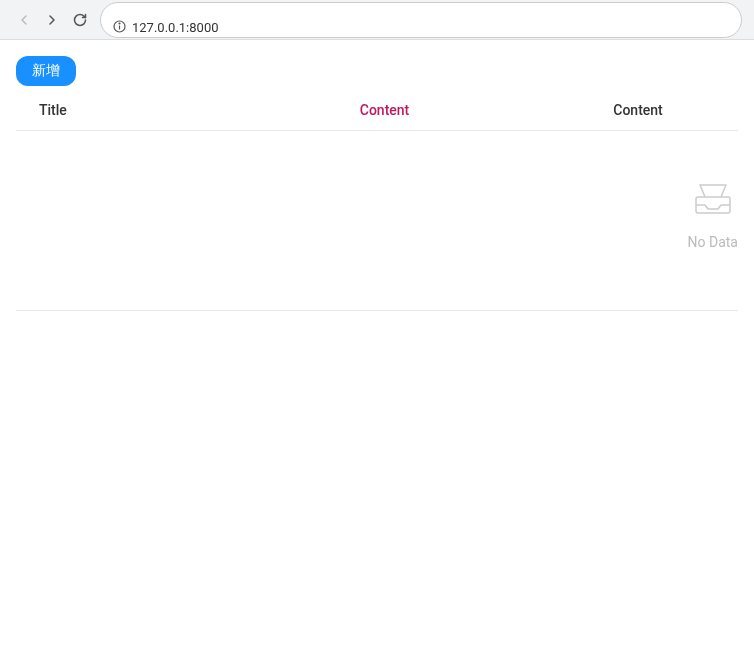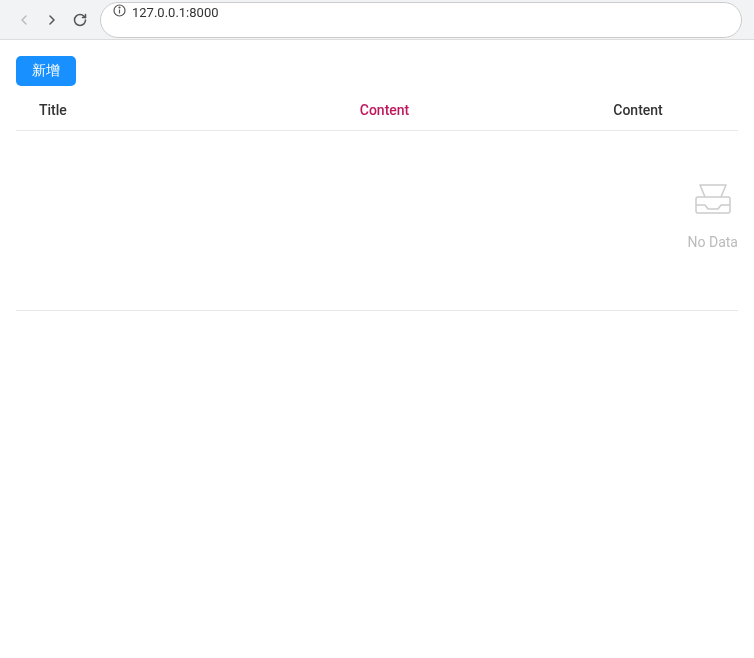--- a/index.html
+++ b/index.html
@@ -45,21 +45,21 @@
       font-size: 16px;
     }
 
     .nav-btn.disabled {
       color: #bbb;
       cursor: default;
     }
 
     .address-bar {
       display: flex;
-      align-items: flex-end;
+      align-items: flex-start;
       background: #fff;
       border: 1px solid #ccc;
       border-radius: 20px;
       padding: 17px 12px;
       flex: 1;
       gap: 6px;
       height: 33px;
     }
 
     .info-icon {
@@ -74,21 +74,21 @@
 
     
     .page-content {
       padding: 16px 16px;
     }
 
     .add-button {
       background: #1890ff;
       color: #fff;
       border: none;
-      border-radius: 5px;
+      border-radius: 12px;
       padding: 6px 16px;
       font-size: 14px;
       cursor: pointer;
       margin-bottom: 16px;
     }
 
     
     .table-container {
       width: 100%;
     }

